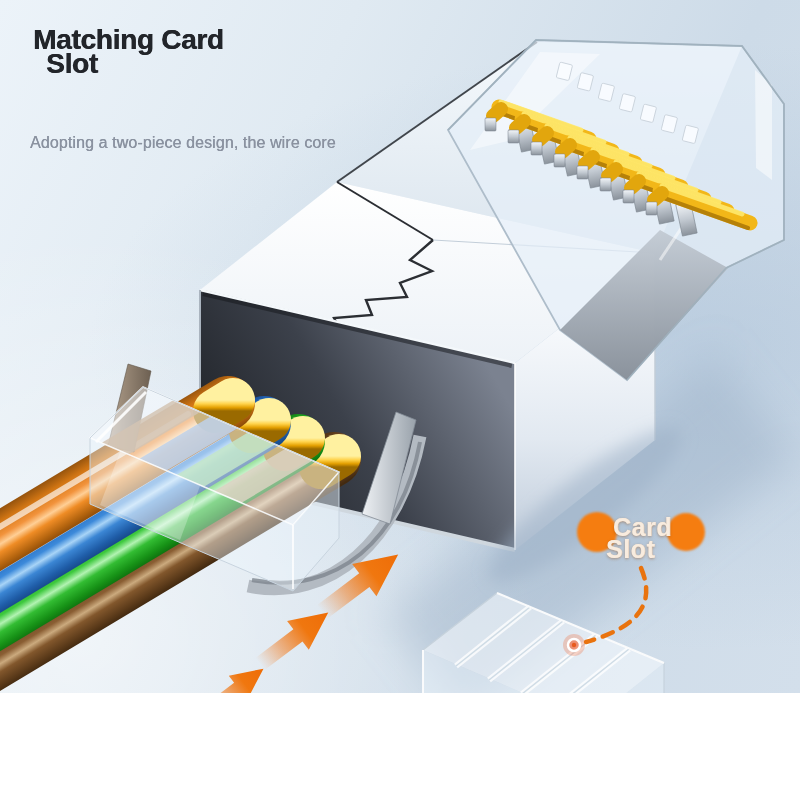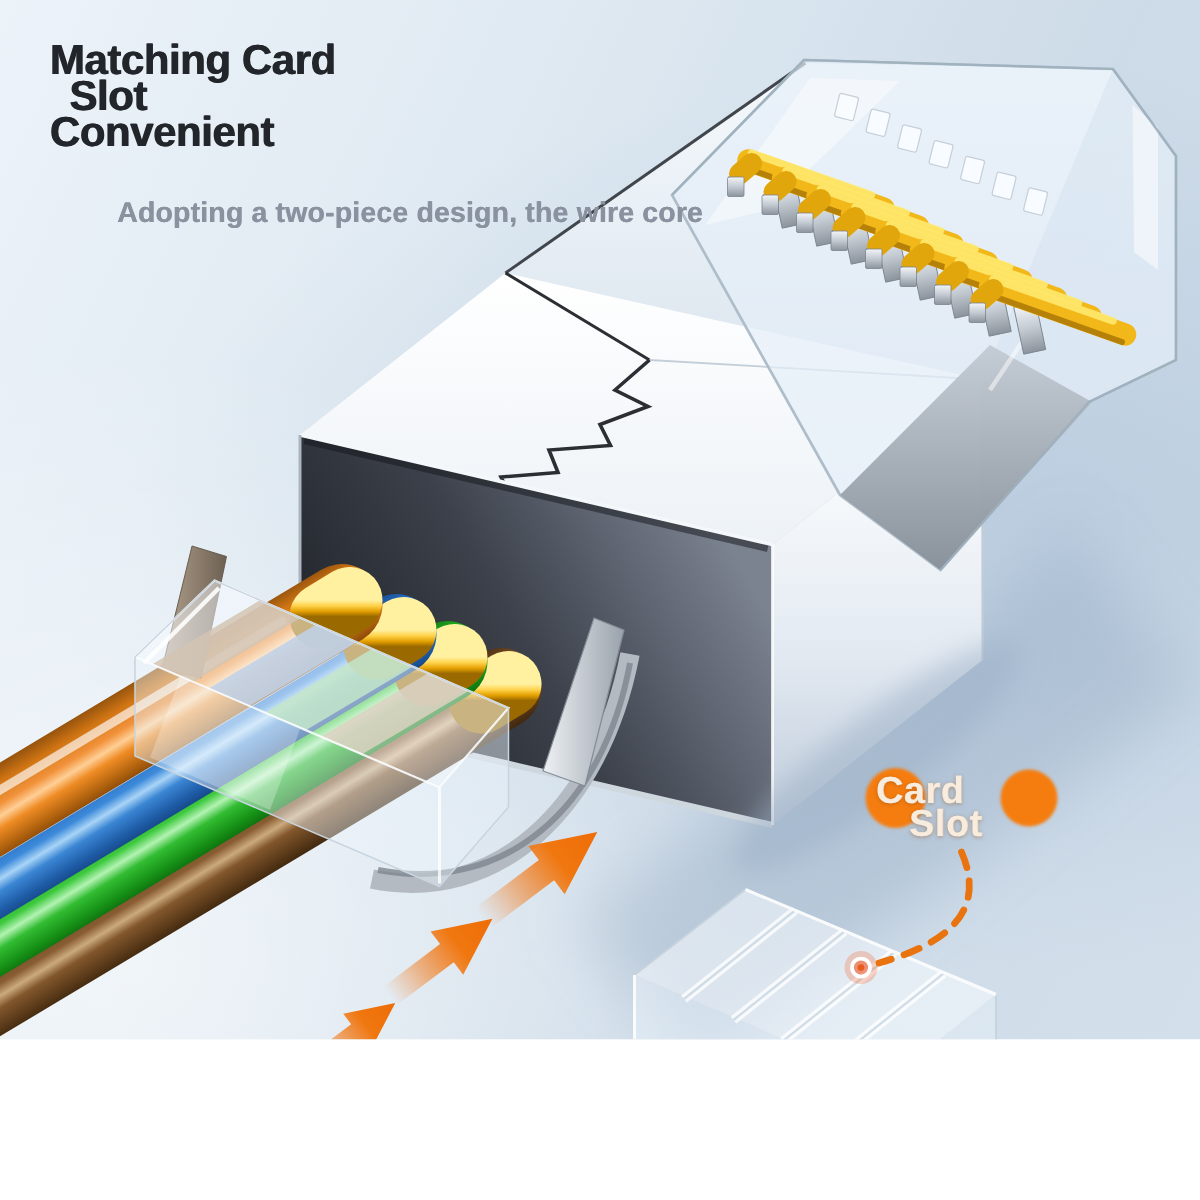--- a/index.html
+++ b/index.html
@@ -9,32 +9,32 @@
     background:
       radial-gradient(ellipse at 10% 92%, rgba(255,255,255,.55), rgba(255,255,255,0) 45%),
       radial-gradient(ellipse at 88% 50%, rgba(158,183,209,.40), rgba(158,183,209,0) 62%),
       linear-gradient(115deg,#ecf3f9 0%,#e0eaf2 32%,#cddbe8 68%,#d3dfeb 100%);
   }
   .stage svg{position:absolute;left:0;top:0;}
   .txt{position:absolute;white-space:nowrap;}
   .headline{left:33px;top:28px;font-size:28px;line-height:24px;font-weight:700;
     color:#22252a;letter-spacing:-.3px;text-shadow:.6px 0 0 #22252a;}
   .hl-indent{padding-left:13px;}
-  .desc{font-size:19px;line-height:15.5px;font-weight:700;color:#8a92a0;
-    text-shadow:.3px 0 0 #8a92a0;letter-spacing:.1px;margin-left:48px;}
+  .desc{font-size:16px;line-height:15.5px;font-weight:400;color:#8a92a0;
+    text-shadow:.3px 0 0 #8a92a0;letter-spacing:.1px;}
   .desc1{left:30px;top:135px;}
   .desc2{left:28px;top:168px;}
   .d-indent{padding-left:7px;}
   .dot{position:absolute;border-radius:50%;background:#f57d10;filter:blur(1.1px);}
   .dot-l{left:577px;top:512px;width:40px;height:40px;}
   .dot-r{left:667px;top:513px;width:38px;height:38px;}
   .callout-word{position:absolute;font-size:25px;line-height:21px;font-weight:700;
     color:#f8ecdf;letter-spacing:.5px;
     text-shadow:0 1px 3px rgba(140,70,15,.45), .5px 0 0 #f8ecdf;}
-  .cw1{left:584px;top:517px;}
+  .cw1{left:613px;top:517px;}
   .cw2{left:606px;top:539px;}
 </style>
 </head>
 <body>
 
 <div class="stage">
 
   <svg width="800" height="800" viewBox="0 0 800 800">
     <defs>
       <filter id="b8" x="-60%" y="-60%" width="220%" height="220%">
@@ -332,21 +332,20 @@
       <path d="M641,568 C656,603 639,627 586,642" fill="none" stroke="#e9730e" stroke-width="4.5" stroke-dasharray="11 9" stroke-linecap="round"></path>
       <circle cx="574" cy="645" r="11" fill="rgba(242,100,50,.28)"></circle>
       <circle cx="574" cy="645" r="6" fill="rgba(240,90,40,.5)" stroke="#ffffff" stroke-width="2.5"></circle>
       <circle cx="574" cy="645" r="2.2" fill="#e85b1e"></circle>
     </g>
   </svg>
 
   <div class="txt headline">
     <div>Matching Card</div>
     <div class="hl-indent">Slot</div>
-    <div>Convenient</div>
   </div>
 
   <div class="txt desc desc1">
     <div>Adopting a two-piece design, the wire core</div>
   </div>
 
   <div class="dot dot-l"></div>
   <div class="dot dot-r"></div>
   <div class="txt callout-word cw1">Card</div>
   <div class="txt callout-word cw2">Slot</div>

